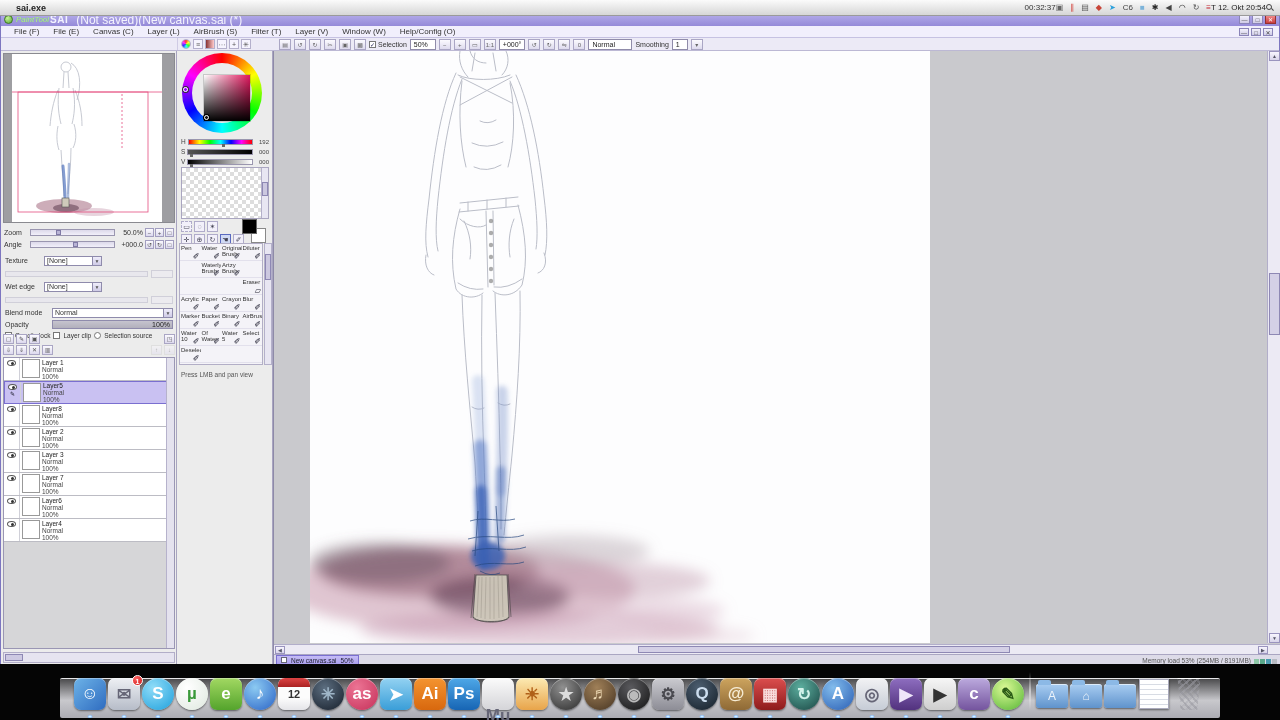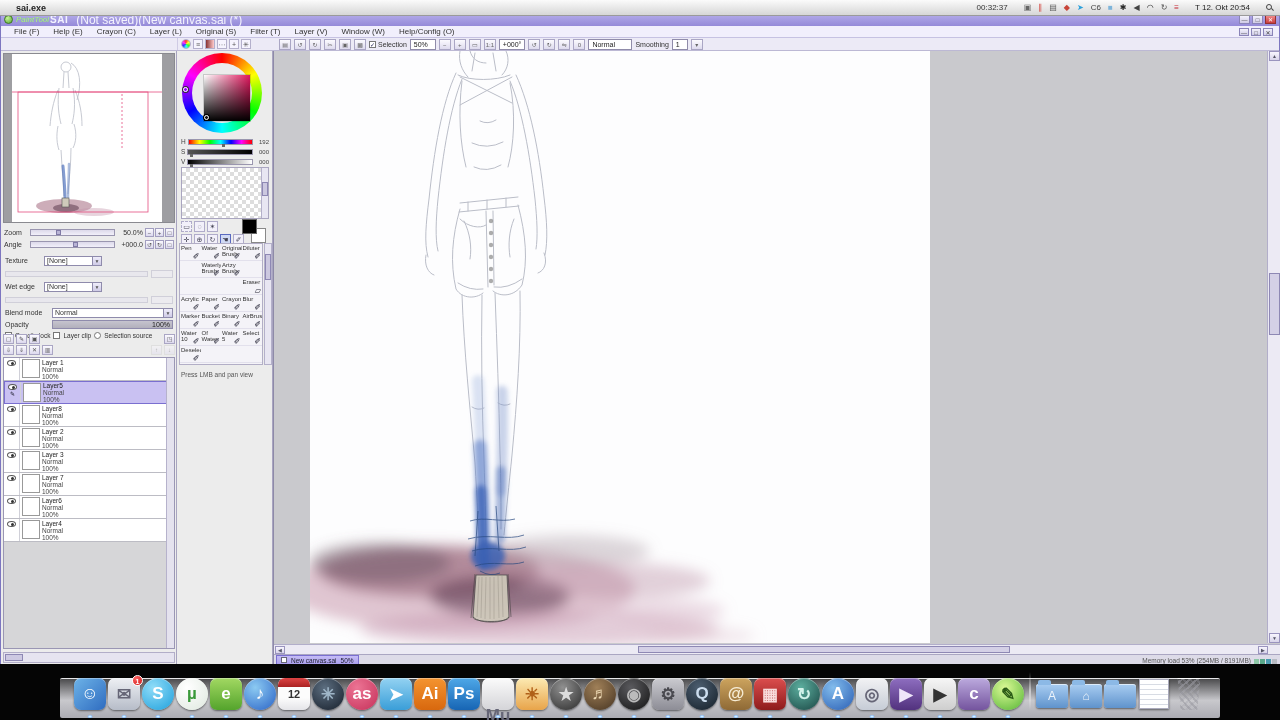--- a/index.html
+++ b/index.html
@@ -4,21 +4,21 @@
 <style>
   *{box-sizing:border-box;margin:0;padding:0;}
   html,body{width:1280px;height:720px;overflow:hidden;}
   body{background:#060606;font-family:"Liberation Sans",sans-serif;position:relative;-webkit-font-smoothing:antialiased;}
 
   
   #macbar{position:absolute;left:0;top:0;width:1280px;height:16px;background:linear-gradient(#fbfbfb,#d6d6d6);border-bottom:1px solid #9a9a9a;display:flex;align-items:center;font-size:9px;color:#222;padding:0 6px;z-index:50;}
   #macbar .apple{font-size:9px;margin-right:10px;color:#333;}
   #macbar .appname{font-weight:bold;font-size:9px;}
   #macbar .spacer{flex:1;}
-  .tray{display:flex;align-items:center;gap:16px;}
+  .tray{display:flex;align-items:center;gap:0;}
   .tray .tico{font-size:8px;line-height:10px;}
   .tray .timer{font-size:8px;color:#333;letter-spacing:0;}
   .tray .clock{font-size:8px;color:#222;}
   .lens{display:inline-block;width:8px;height:8px;position:relative;}
   .lens i{position:absolute;left:0;top:0;width:6px;height:6px;border:1px solid #444;border-radius:50%;}
   .lens b{position:absolute;left:5px;top:5px;width:3px;height:1px;background:#444;transform:rotate(45deg);}
 
   
   #saiwin{position:absolute;left:0;top:12px;width:1280px;height:652px;border:1px solid #7d76c0;background:#14532d;}
   #titlebar{height:13px;background:linear-gradient(#b6aeec,#958ad8);display:flex;align-items:center;padding:0 3px;color:#fff;}
@@ -194,24 +194,24 @@
     <span class="winbtns">
       <span class="wbtn">—</span>
       <span class="wbtn">□</span>
       <span class="wbtn close">✕</span>
     </span>
   </div>
 
   <div id="menubar">
     <span id="menu-items" style="display:flex;">
         <span class="menu-item">File (F)</span>
-        <span class="menu-item">Help (E)</span>
-        <span class="menu-item">Crayon (C)</span>
+        <span class="menu-item">File (E)</span>
+        <span class="menu-item">Canvas (C)</span>
         <span class="menu-item">Layer (L)</span>
-        <span class="menu-item">Original (S)</span>
+        <span class="menu-item">AirBrush (S)</span>
         <span class="menu-item">Filter (T)</span>
         <span class="menu-item">Layer (V)</span>
         <span class="menu-item">Window (W)</span>
         <span class="menu-item">Help/Config (O)</span>
       </span>
     <span class="spacer"></span>
     <span class="winbtns">
       <span class="wbtn">—</span>
       <span class="wbtn">□</span>
       <span class="wbtn">✕</span>

